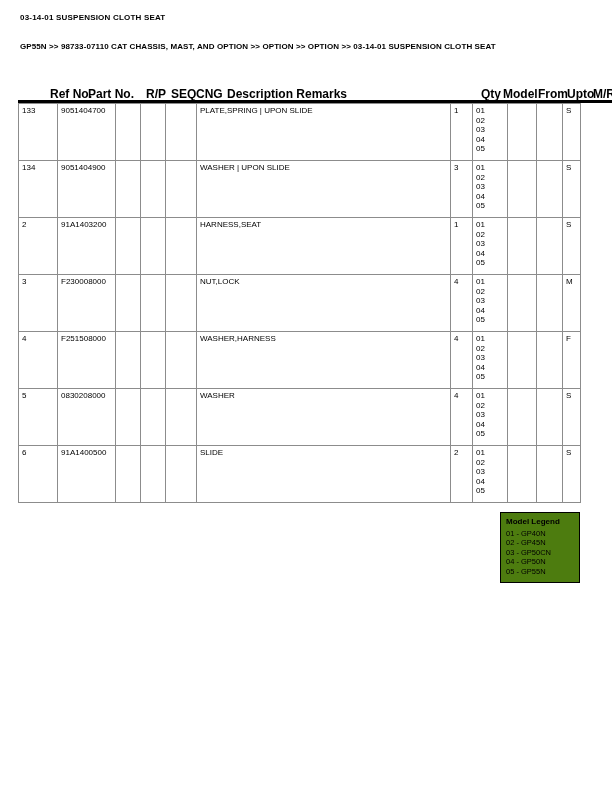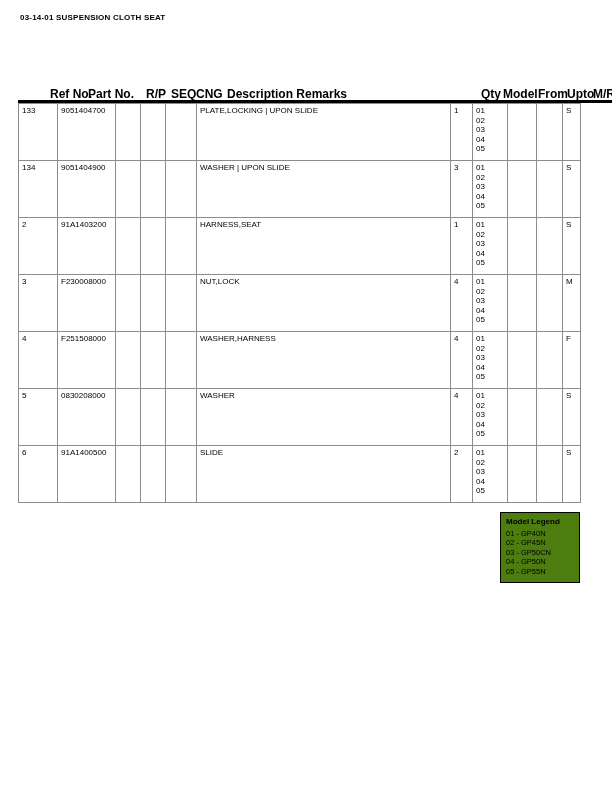--- a/index.html
+++ b/index.html
@@ -81,20 +81,21 @@
   }
   .legend-item { white-space:nowrap; }
 </style>
 </head>
 <body>
 
 <div class="page">
 
   <div class="doc-title">03-14-01 SUSPENSION CLOTH SEAT</div>
 
+  <div class="breadcrumb">GP55N &gt;&gt; 98733-07110 CAT CHASSIS, MAST, AND OPTION &gt;&gt; OPTION &gt;&gt; OPTION &gt;&gt; 03-14-01 SUSPENSION CLOTH SEAT</div>
 
   <div class="thead">
     <span>Ref No.</span>
     <span>Part No.</span>
     <span>R/P</span>
     <span>SEQ</span>
     <span>CNG</span>
     <span>Description Remarks</span>
     <span>Qty</span>
     <span>Model</span>
@@ -119,21 +120,21 @@
         <col style="width:26px">
         <col style="width:18px">
     </colgroup>
     <tbody>
       <tr>
         <td class="c-ref">133</td>
         <td class="c-part">9051404700</td>
         <td class="c-rp"></td>
         <td class="c-seq"></td>
         <td class="c-cng"></td>
-        <td class="c-desc">PLATE,LOCKING | UPON SLIDE</td>
+        <td class="c-desc">PLATE,SPRING | UPON SLIDE</td>
         <td class="c-qty">1</td>
         <td class="c-model">01
 02
 03
 04
 05</td>
         <td class="c-from"></td>
         <td class="c-upto"></td>
         <td class="c-mr">S</td>
       </tr>

